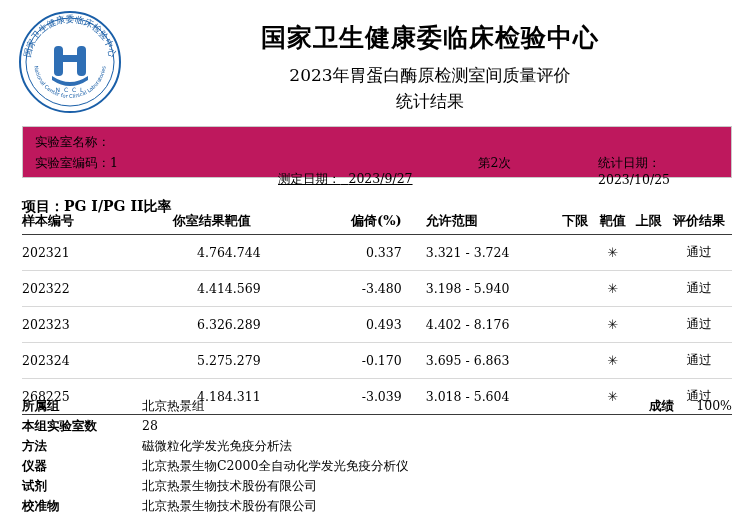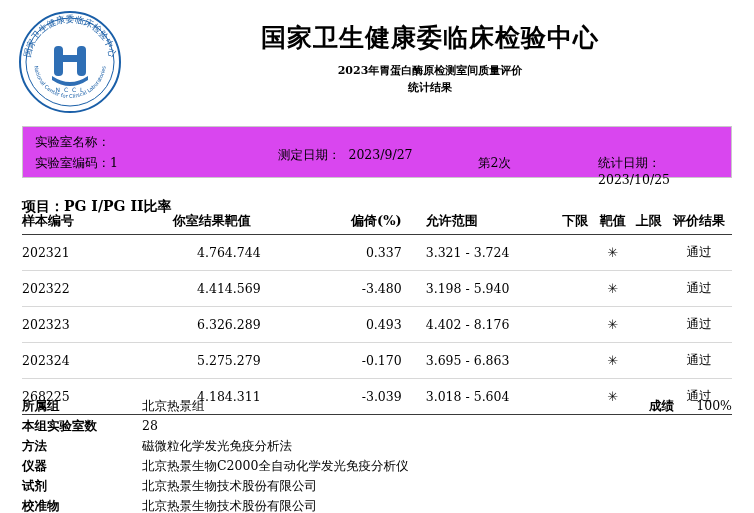--- a/index.html
+++ b/index.html
@@ -39,45 +39,45 @@
   }
   .main-title {
     font-family: "DejaVu Serif", "Liberation Serif", serif;
     font-size: 25px;
     font-weight: bold;
     letter-spacing: 1px;
     line-height: 1.3;
   }
   .sub-title {
     font-family: "DejaVu Serif", "Liberation Serif", serif;
-    font-size: 11px;
-    font-weight: bold;
+    font-size: 17px;
+    font-weight: normal;
     margin-top: 8px;
     line-height: 1.45;
   }
 
   
   .info-box {
     position: absolute;
     left: 22px;
     top: 126px;
     width: 710px;
     height: 52px;
     border: 1px solid #c9c9c9;
-    background: #d946ef;
+    background: #be185d;
     box-sizing: border-box;
   }
   .info-line {
     position: absolute;
     font-size: 12.5px;
     font-family: "DejaVu Serif", "Liberation Serif", serif;
   }
   .info-lab-name { left: 12px; top: 7px; }
   .info-lab-code { left: 12px; top: 28px; }
-  .info-date     { left: 255px; top: 20px; }
+  .info-date     { left: 255px; top: 44px; text-decoration: underline; }
   .info-batch    { left: 455px; top: 28px; }
   .info-stat     { left: 575px; top: 28px; }
 
   
   .item-line {
     position: absolute;
     left: 22px;
     top: 190px;
     font-size: 14px;
     font-family: "DejaVu Serif", "Liberation Serif", serif;

